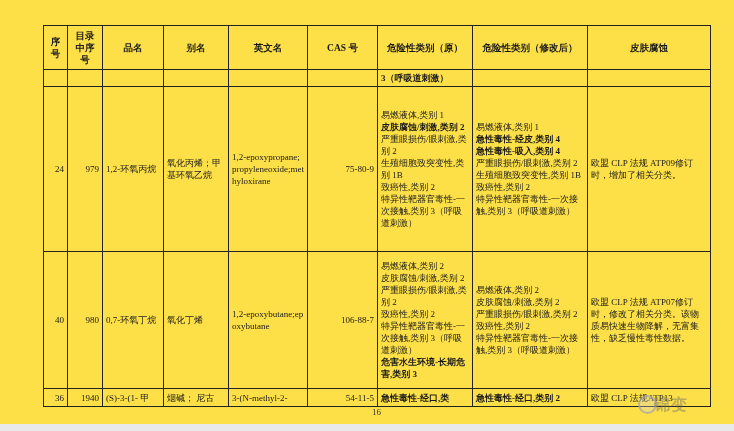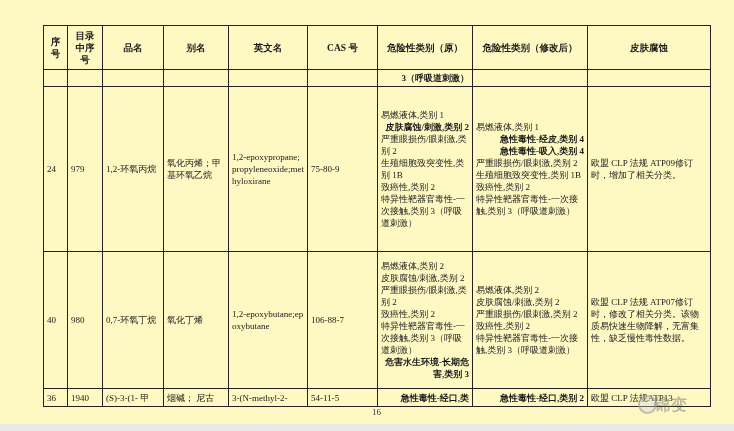--- a/index.html
+++ b/index.html
@@ -2,43 +2,43 @@
 <html><head>
 <meta charset="utf-8">
 <style>
   html,body{margin:0;padding:0;}
   body{
     width:734px;height:431px;position:relative;overflow:hidden;
     background:#ffffff;
     font-family:"Liberation Serif","DejaVu Serif",serif;
     color:#1a1a1a;
   }
-  .page{position:absolute;inset:0;background:#fef9c3;}
+  .page{position:absolute;inset:0;background:#fde047;}
   .footer-strip{position:absolute;left:0;bottom:0;width:734px;height:7px;background:#e9e9e9;}
   table.doc{
     position:absolute;left:43px;top:25px;
     border-collapse:collapse;table-layout:fixed;
     font-size:9px;line-height:12px;
   }
   table.doc td,table.doc th{
     border:1px solid #222;
     padding:1px 3px;
     vertical-align:middle;
     overflow:hidden;
     word-break:break-all;
     font-weight:normal;
   }
   table.doc th{
     font-weight:bold;font-size:9.5px;text-align:center;line-height:12px;
   }
-  .c{text-align:left;}
+  .c{text-align:right;}
   .l{text-align:left;}
   .top{vertical-align:top;}
   .hz{text-align:left;}
-  .hz.b{font-weight:bold;text-align:right;}
+  .hz.b{font-weight:bold;}
   .b{font-weight:bold;}
   tr.h-header{height:44px;}
   tr.h-carry{height:17px;}
   tr.h-r24{height:165px;}
   tr.h-r25{height:137px;}
   tr.h-r26{height:18px;}
   tr.h-r26 td{line-height:14px;white-space:nowrap;}
   .pageno{
     position:absolute;left:43px;top:407px;width:667px;
     text-align:center;font-size:9px;color:#333;

